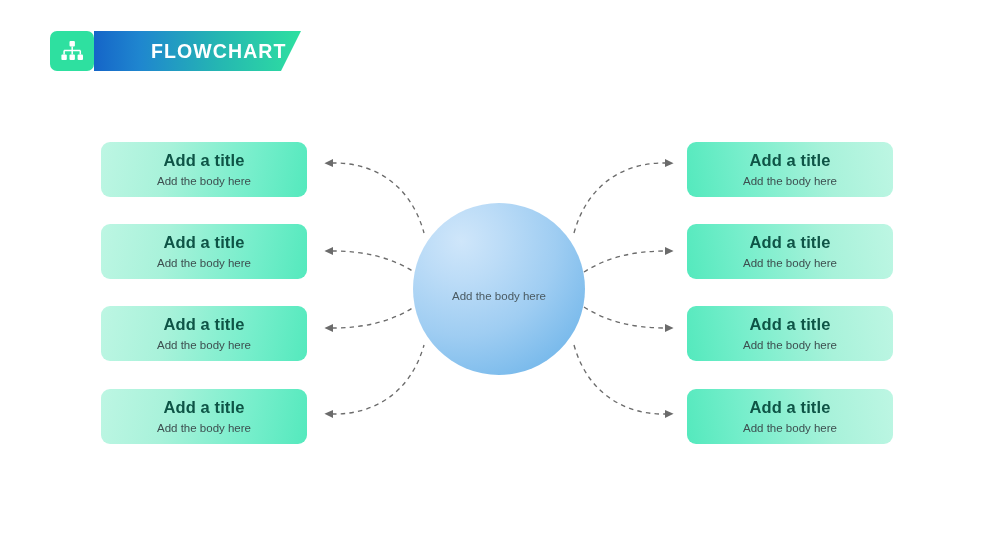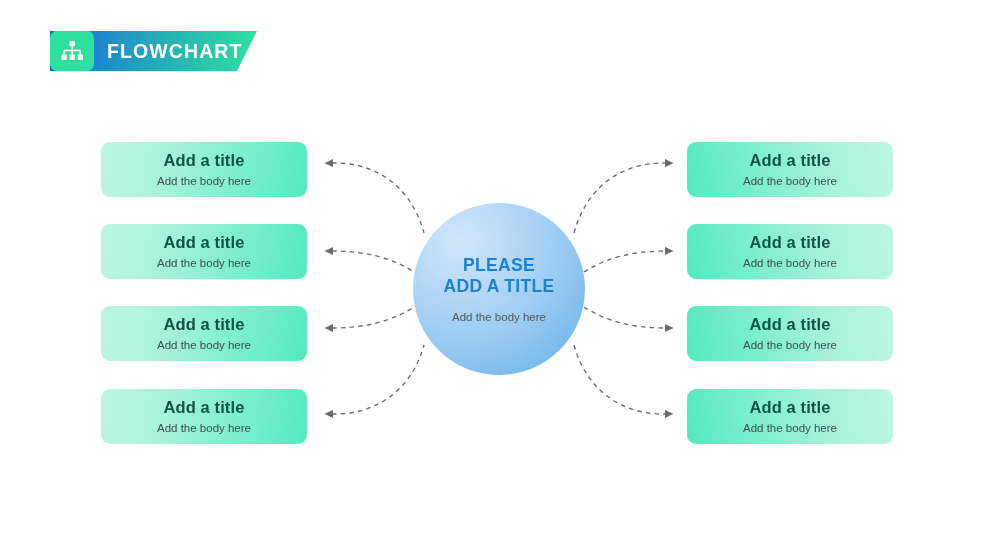--- a/index.html
+++ b/index.html
@@ -16,20 +16,21 @@
   }
 
   
   #header-banner {
     position: absolute;
     left: 50px;
     top: 31px;
     height: 40px;
     display: flex;
     align-items: flex-start;
+    padding-left: 44px;
   }
   #banner-ribbon {
     position: relative;
     height: 40px;
     width: 207px;
     background: linear-gradient(90deg, #1565c8 0%, #1f86cf 22%, #25b6b2 60%, #2ee0a0 100%);
     clip-path: polygon(0 0, 100% 0, calc(100% - 20px) 100%, 0 100%);
     display: flex;
     align-items: center;
   }
@@ -206,16 +207,14 @@
 <div class="card right" style="top:306px">
   <div class="card-title">Add a title</div>
   <div class="card-body">Add the body here</div>
 </div>
 <div class="card right" style="top:389px">
   <div class="card-title">Add a title</div>
   <div class="card-body">Add the body here</div>
 </div>
 
 <div id="center-circle">
-  <div id="center-title">PLEASE
-ADD A TITLE</div>
   <div id="center-body">Add the body here</div>
 </div>
 
 </body></html>

